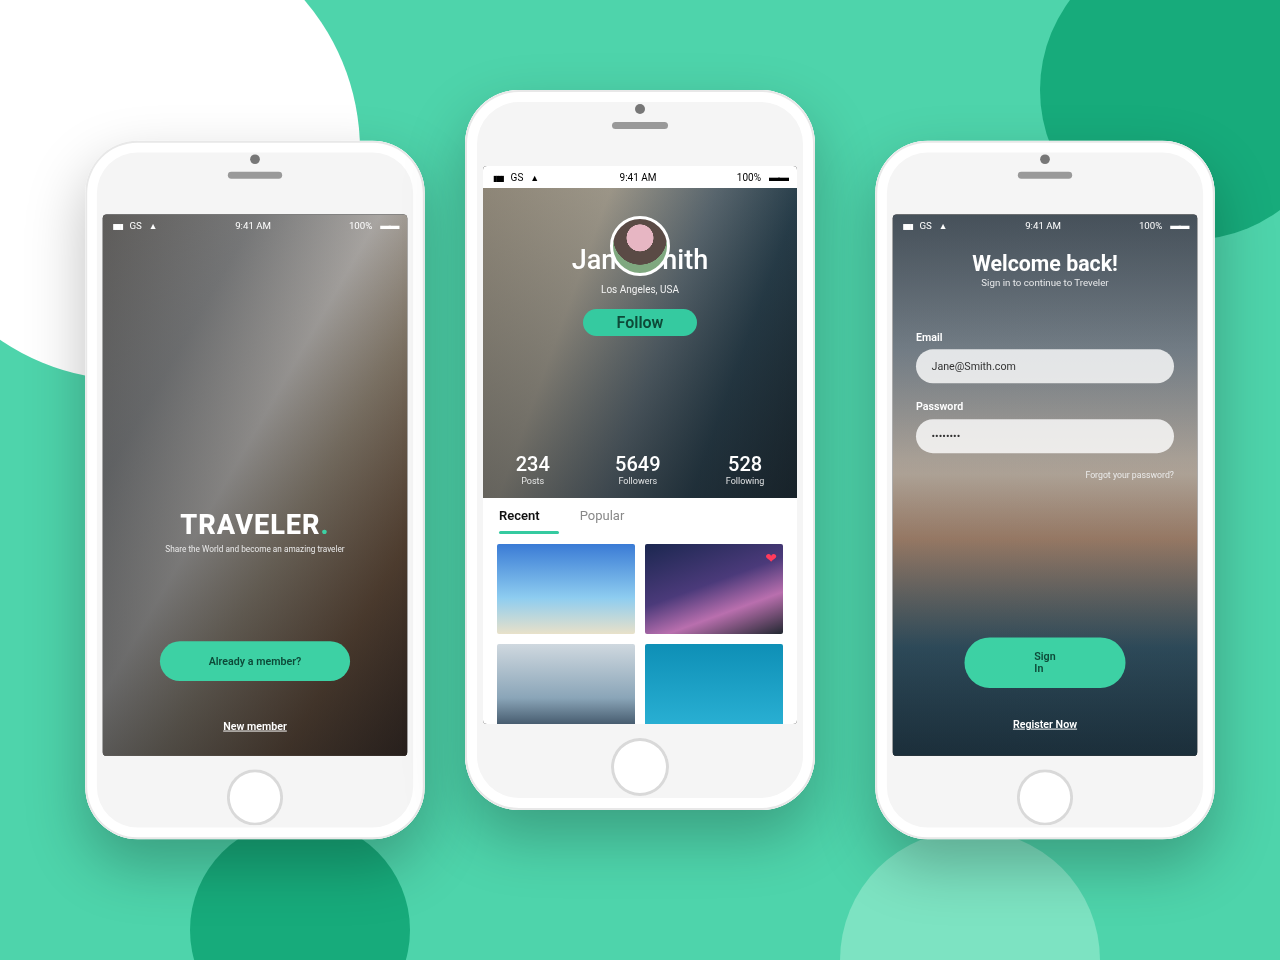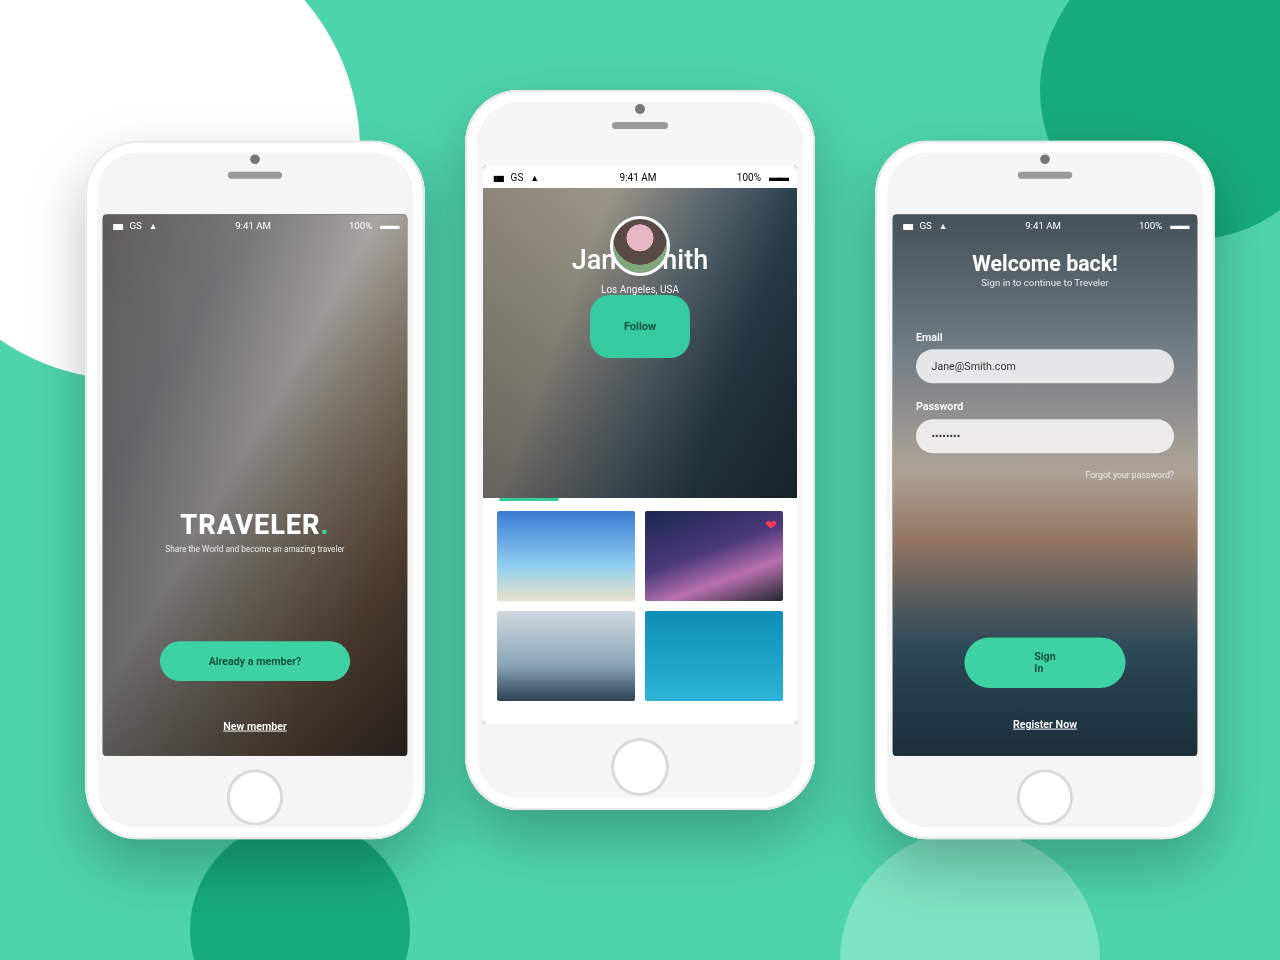--- a/index.html
+++ b/index.html
@@ -51,21 +51,21 @@
       linear-gradient(110deg,#b6aa95 0%,#c9bfab 30%,#6f7f88 55%,#2e4a59 75%,#1c2d36 100%);
       color:#fff; text-align:center;
   }
   .s2-wrap { background:#fff; position:absolute; inset:0; }
   .avatar { width:60px; height:60px; border-radius:50%; border:3px solid #fff; background:
      radial-gradient(circle at 50% 35%, #e7b6c3 0 30%, #5a4a45 31% 60%, #7fa87f 61% 100%);
      position:absolute; top:28px; left:50%; transform:translateX(-50%);
   }
   .uname { font-size:27px; font-weight:500; padding-top:56px; }
   .uloc  { font-size:10px; opacity:.9; margin-top:8px; }
-  .follow-btn { display:inline-block; background:#35caa0; color:#0d4a38; font-size:11px; font-weight:600; padding:25px 34px; border-radius:20px; cursor:pointer; }
+  .follow-btn { display:inline-block; margin-top:14px; background:#35caa0; color:#0d4a38; font-size:16px; font-weight:600; padding:4px 34px; border-radius:20px; cursor:pointer; }
   .statsrow { position:absolute; bottom:12px; left:0; right:0; display:flex; justify-content:space-around; }
   .stat .n { font-size:20px; font-weight:500; }
   .stat .l { font-size:9px; opacity:.85; }
 
   .tabs { display:flex; gap:40px; padding:10px 16px 4px; font-size:13px; color:#888; }
   .tabs .tab { cursor:pointer; padding-bottom:4px; }
   .tabs .tab.active { color:#111; font-weight:600; }
   .tab-underline { height:3px; width:60px; background:#35caa0; margin-left:16px; border-radius:2px; }
 
   .grid { display:grid; grid-template-columns:1fr 1fr; gap:10px; padding:10px 14px 0; }
@@ -147,20 +147,38 @@
           <span class="sgroup">
               <span>100%</span>
               <span class="batt"></span>
             </span>
         </div>
         <div class="s2-top" style="margin-top:22px;">
           <div class="avatar"></div>
           <div class="uname">Jane Smith</div>
           <div class="uloc">Los Angeles, USA</div>
           <div class="follow-btn">Follow</div>
+          <div class="statsrow">
+            <div class="stat">
+              <div class="n">234</div>
+              <div class="l">Posts</div>
+            </div>
+            <div class="stat">
+              <div class="n">5649</div>
+              <div class="l">Followers</div>
+            </div>
+            <div class="stat">
+              <div class="n">528</div>
+              <div class="l">Following</div>
+            </div>
+          </div>
+        </div>
+        <div class="tabs">
+          <div class="tab active">Recent</div>
+          <div class="tab">Popular</div>
         </div>
         <div class="tab-underline"></div>
         <div class="grid">
           <div class="thumb t1"></div>
           <div class="thumb t2">
             <span class="heart">❤</span>
           </div>
           <div class="thumb t3"></div>
           <div class="thumb t4"></div>
         </div>

